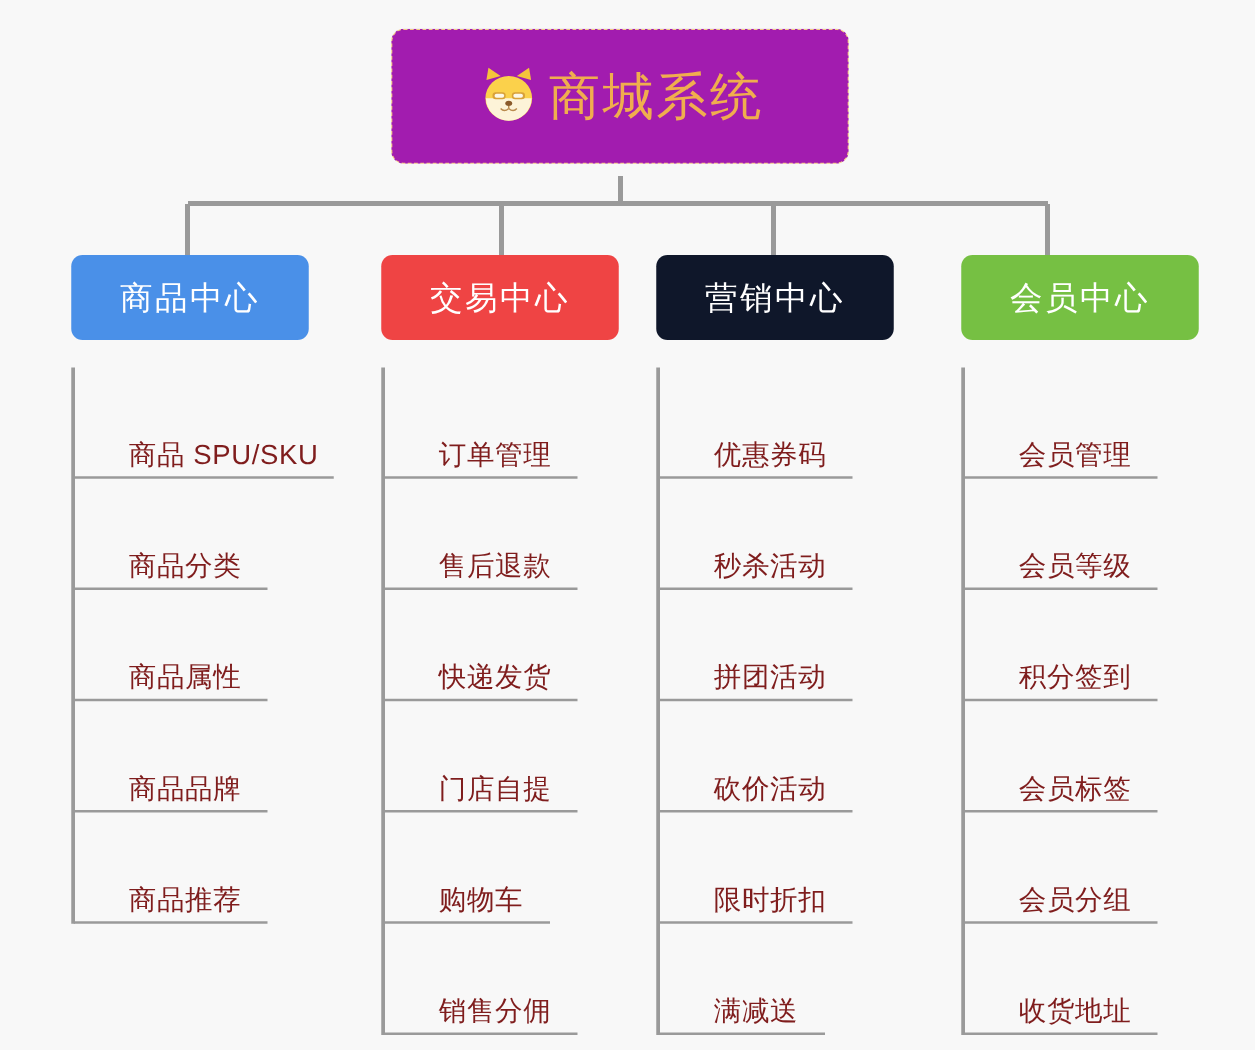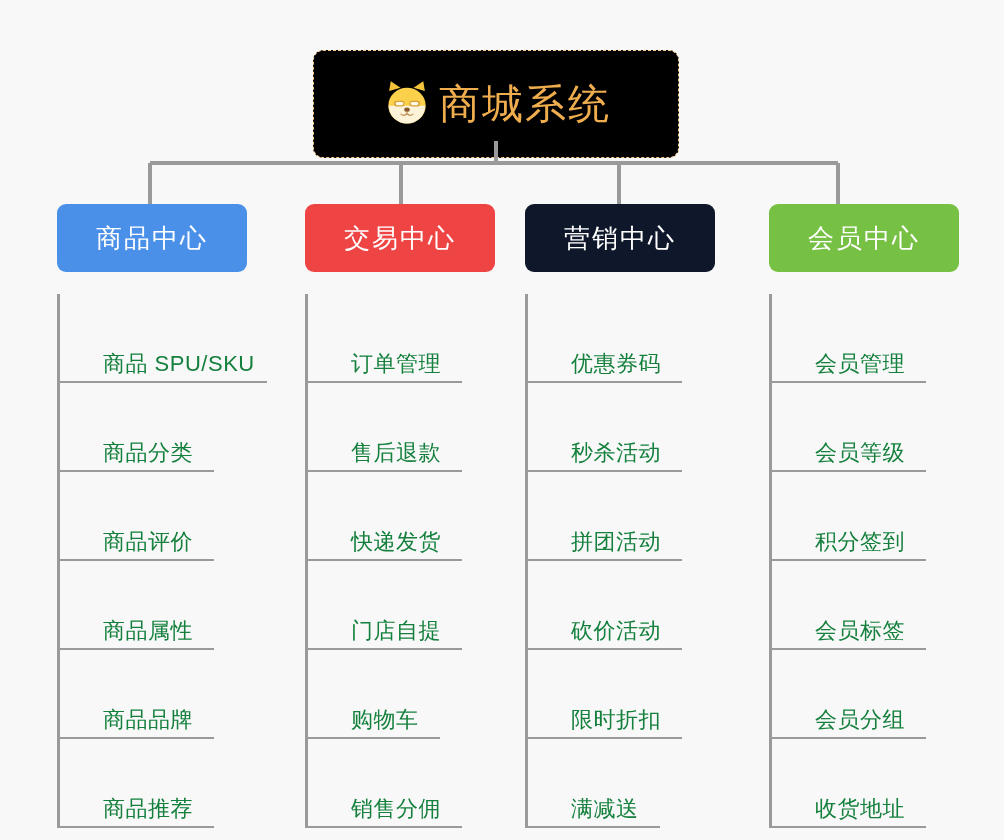--- a/index.html
+++ b/index.html
@@ -20,24 +20,24 @@
   #diagram-root {
     position: relative;
     width: 1004px;
     height: 840px;
   }
 
   
   .root-node {
     position: absolute;
     left: 313px;
-    top: 50px;
+    top: 23px;
     width: 366px;
     height: 108px;
-    background: #000000;
+    background: #a21caf;
     border: 1px dashed #f3c884;
     border-radius: 10px;
     display: flex;
     align-items: center;
     justify-content: center;
     gap: 6px;
   }
 
   .root-emoji {
     width: 52px;
@@ -119,21 +119,21 @@
     position: relative;
     height: 89px;
     display: flex;
     align-items: flex-end;
     padding-left: 44px;
     padding-bottom: 7px;
   }
 
   .leaf-label {
     font-size: 22px;
-    color: #15803d;
+    color: #7f1d1d;
     line-height: 1.1;
     white-space: nowrap;
     letter-spacing: 0.5px;
     position: relative;
     z-index: 2;
     margin-top: 42px;
   }
 
   
   .leaf-item::after {
@@ -199,23 +199,20 @@
         <span>商品中心</span>
       </div>
       <div class="leaf-list">
         <div class="leaf-item" style="--ul:208px">
           <span class="leaf-label">商品 SPU/SKU</span>
         </div>
         <div class="leaf-item" style="--ul:155px">
           <span class="leaf-label">商品分类</span>
         </div>
         <div class="leaf-item" style="--ul:155px">
-          <span class="leaf-label">商品评价</span>
-        </div>
-        <div class="leaf-item" style="--ul:155px">
           <span class="leaf-label">商品属性</span>
         </div>
         <div class="leaf-item" style="--ul:155px">
           <span class="leaf-label">商品品牌</span>
         </div>
         <div class="leaf-item" style="--ul:155px">
           <span class="leaf-label">商品推荐</span>
         </div>
       </div>
     </div>

